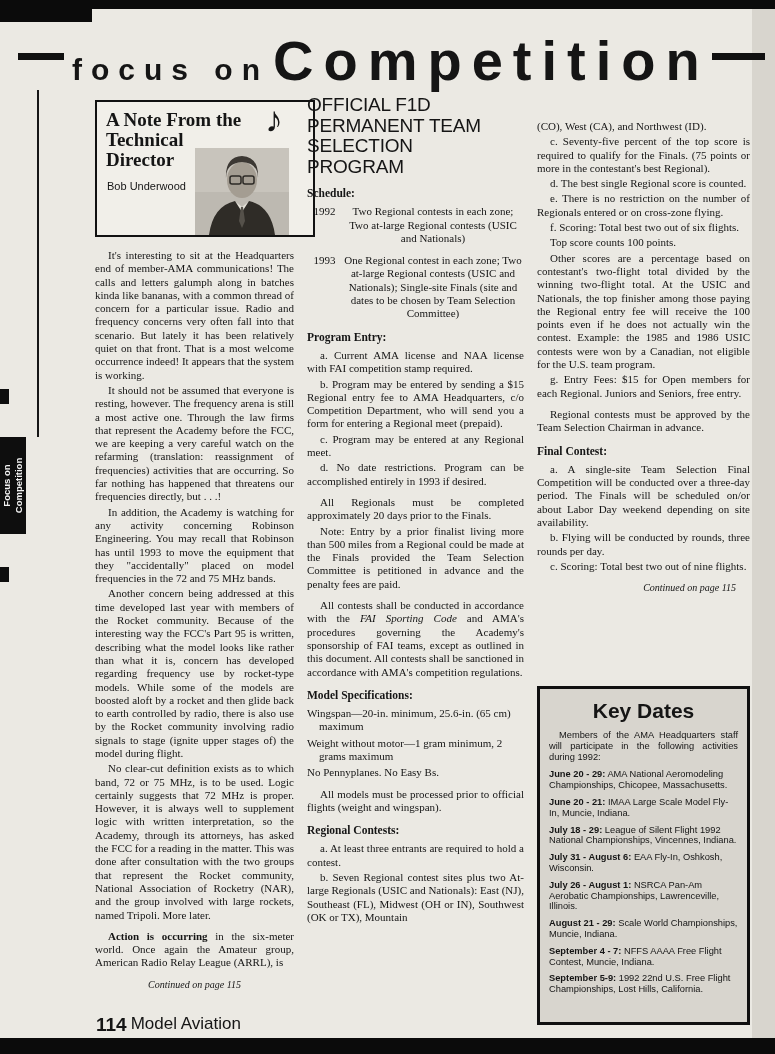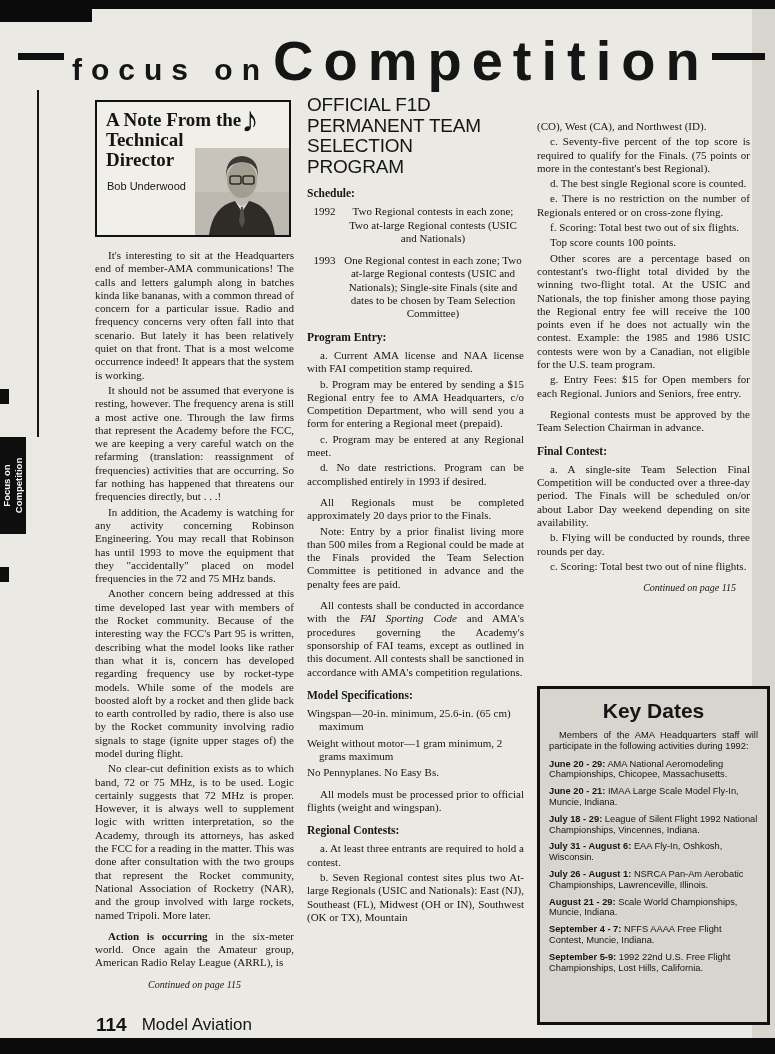--- a/index.html
+++ b/index.html
@@ -32,21 +32,21 @@
 
   
   .side-tab { left:0; top:437px; width:26px; height:97px; background:#0e0e0e; overflow:visible; }
   .side-tab-inner { position:absolute; left:0; top:0; width:97px; height:26px;
             transform:rotate(-90deg) translateX(-97px); transform-origin:0 0;
             display:flex; flex-direction:column; justify-content:center; }
   .tab-line { display:block; color:#f2f2f2; font-family:"Liberation Sans",sans-serif;
             font-weight:bold; font-size:9.5px; line-height:12px; text-align:center; white-space:nowrap; }
 
   
-  .note-box { left:95px; top:100px; width:196px; height:137px; border:2px solid #111;
+  .note-box { left:95px; top:100px; width:220px; height:137px; border:2px solid #111;
             background:#f1efe9; }
   .note-title { font-size:19px; line-height:20px; font-weight:bold; margin:8px 0 0 9px; }
   .note-title span { display:block; }
   .music-note { position:absolute; right:30px; top:-2px; font-size:36px; line-height:40px; }
   .note-author { position:absolute; left:10px; top:78px; font-family:"Liberation Sans",sans-serif;
             font-size:11px; }
   .portrait { position:absolute; left:98px; top:46px; width:94px; height:87px; overflow:hidden; }
 
   
   .col { position:absolute; font-size:11px; line-height:13.3px; text-align:justify; overflow:hidden; }
@@ -61,31 +61,31 @@
             line-height:20.5px; letter-spacing:-0.2px; margin:0 12px 10px 0; text-align:left; }
   .sched { display:flex; text-align:center; margin:0 0 9px 0; }
   .yr { width:35px; flex:none; }
   .sched-text { flex:1; }
   .spec { text-align:left; padding-left:12px; text-indent:-12px !important; margin-bottom:3px !important; }
   .continued { font-style:italic; font-size:10px; margin-top:8px; }
   .center { text-align:center; }
   .right { text-align:right; padding-right:14px; }
 
   
-  .key-dates { position:absolute; left:537px; top:686px; width:233px; height:339px;
+  .key-dates { position:absolute; left:537px; top:686px; width:213px; height:339px;
             background:#d8d5ce; border:3px solid #101010; padding:8px 9px;
             font-family:"Liberation Sans",sans-serif; overflow:hidden; }
   .kd-title { text-align:center; font-size:21px; font-weight:bold; margin:2px 0 7px; }
   .kd-intro { font-size:9.3px; line-height:10.8px; text-align:justify; margin:0 0 7px; text-indent:10px; }
   .kd-event { font-size:9.3px; line-height:10.8px; margin:0 0 6px; text-align:left; }
   .kd-event b { font-weight:bold; }
 
   
   .page-footer { position:absolute; left:96px; top:1014px; font-family:"Liberation Sans",sans-serif;
-            display:flex; align-items:center; gap:15px; }
+            display:flex; align-items:flex-start; gap:4px; }
   .pgnum { font-size:19px; font-weight:bold; }
   .mag { font-size:17px; }
 </style>
 </head>
 <body>
 
 <div class="abs bar-top"></div>
 <div class="abs corner-block"></div>
 <div class="abs edge-rule"></div>
 <div class="abs edge-mark m1"></div>

